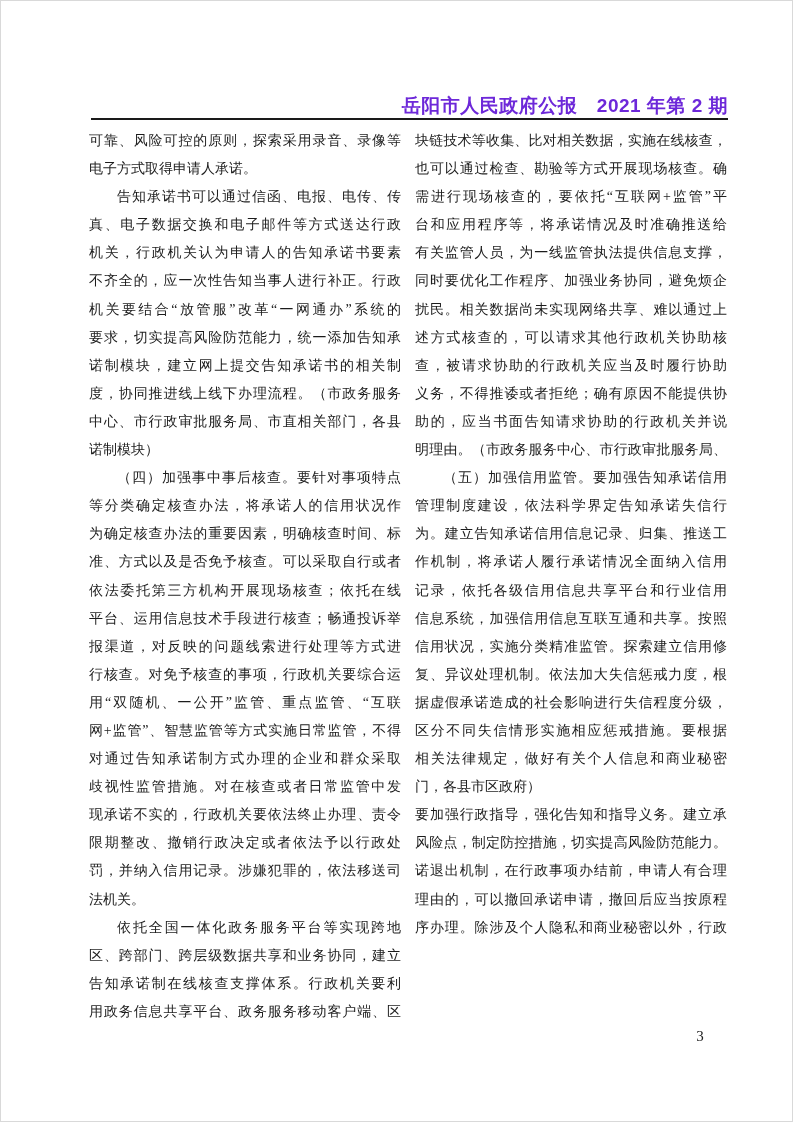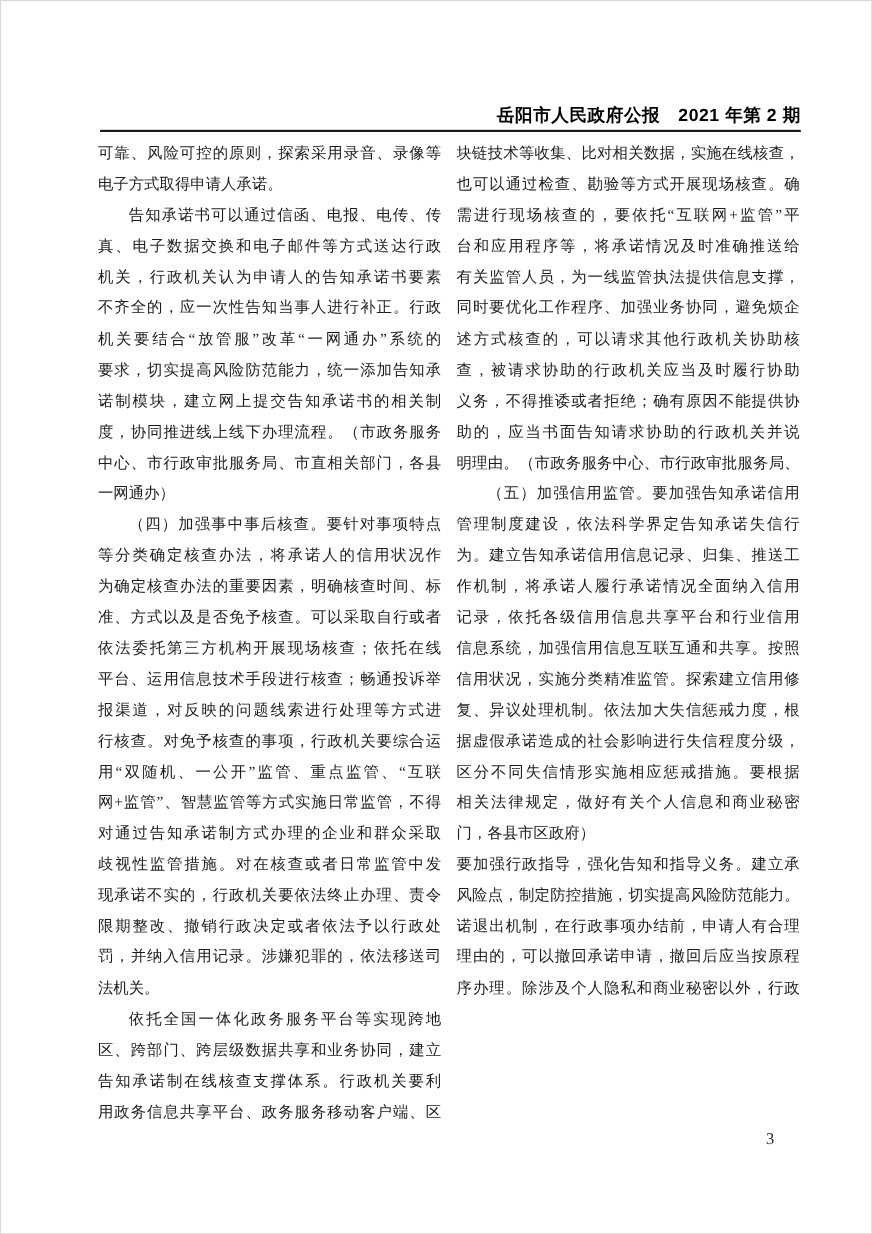--- a/index.html
+++ b/index.html
@@ -19,24 +19,24 @@
     overflow: hidden;
   }
   .header {
     position: absolute;
     top: 95px;
     left: 88px;
     width: 639px;
     text-align: right;
     font-family: "Liberation Sans", "DejaVu Sans", sans-serif;
     font-weight: 700;
-    font-size: 16px;
+    font-size: 19px;
     line-height: 20px;
     letter-spacing: 0.5px;
-    color: #000000;
+    color: #6d28d9;
     white-space: nowrap;
   }
   .rule {
     position: absolute;
     top: 117px;
     left: 90px;
     width: 637px;
     height: 2px;
     background: #1a1a1a;
   }
@@ -91,21 +91,21 @@
         <div class="line end">电子方式取得申请人承诺。</div>
         <div class="line indent">告知承诺书可以通过信函、电报、电传、传</div>
         <div class="line">真、电子数据交换和电子邮件等方式送达行政</div>
         <div class="line">机关，行政机关认为申请人的告知承诺书要素</div>
         <div class="line">不齐全的，应一次性告知当事人进行补正。行政</div>
         <div class="line">机关要结合“放管服”改革“一网通办”系统的</div>
         <div class="line">要求，切实提高风险防范能力，统一添加告知承</div>
         <div class="line">诺制模块，建立网上提交告知承诺书的相关制</div>
         <div class="line">度，协同推进线上线下办理流程。（市政务服务</div>
         <div class="line">中心、市行政审批服务局、市直相关部门，各县</div>
-        <div class="line end">一网通办）</div>
+        <div class="line end">诺制模块）</div>
         <div class="line indent">（四）加强事中事后核查。要针对事项特点</div>
         <div class="line">等分类确定核查办法，将承诺人的信用状况作</div>
         <div class="line">为确定核查办法的重要因素，明确核查时间、标</div>
         <div class="line">准、方式以及是否免予核查。可以采取自行或者</div>
         <div class="line">依法委托第三方机构开展现场核查；依托在线</div>
         <div class="line">平台、运用信息技术手段进行核查；畅通投诉举</div>
         <div class="line">报渠道，对反映的问题线索进行处理等方式进</div>
         <div class="line">行核查。对免予核查的事项，行政机关要综合运</div>
         <div class="line">用“双随机、一公开”监管、重点监管、“互联</div>
         <div class="line">网+监管”、智慧监管等方式实施日常监管，不得</div>
@@ -120,20 +120,21 @@
         <div class="line">告知承诺制在线核查支撑体系。行政机关要利</div>
         <div class="line">用政务信息共享平台、政务服务移动客户端、区</div>
       </div>
     <div class="col" id="col-right">
         <div class="line">块链技术等收集、比对相关数据，实施在线核查，</div>
         <div class="line">也可以通过检查、勘验等方式开展现场核查。确</div>
         <div class="line">需进行现场核查的，要依托“互联网+监管”平</div>
         <div class="line">台和应用程序等，将承诺情况及时准确推送给</div>
         <div class="line">有关监管人员，为一线监管执法提供信息支撑，</div>
         <div class="line">同时要优化工作程序、加强业务协同，避免烦企</div>
+        <div class="line">扰民。相关数据尚未实现网络共享、难以通过上</div>
         <div class="line">述方式核查的，可以请求其他行政机关协助核</div>
         <div class="line">查，被请求协助的行政机关应当及时履行协助</div>
         <div class="line">义务，不得推诿或者拒绝；确有原因不能提供协</div>
         <div class="line">助的，应当书面告知请求协助的行政机关并说</div>
         <div class="line">明理由。（市政务服务中心、市行政审批服务局、</div>
         <div class="line indent">（五）加强信用监管。要加强告知承诺信用</div>
         <div class="line">管理制度建设，依法科学界定告知承诺失信行</div>
         <div class="line">为。建立告知承诺信用信息记录、归集、推送工</div>
         <div class="line">作机制，将承诺人履行承诺情况全面纳入信用</div>
         <div class="line">记录，依托各级信用信息共享平台和行业信用</div>

